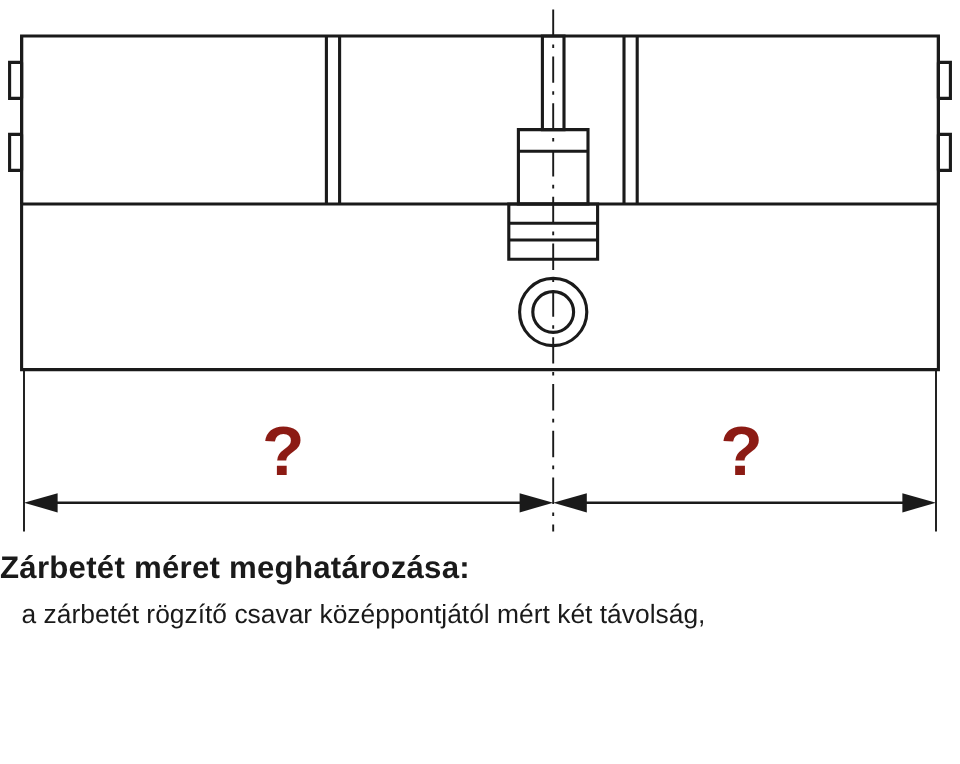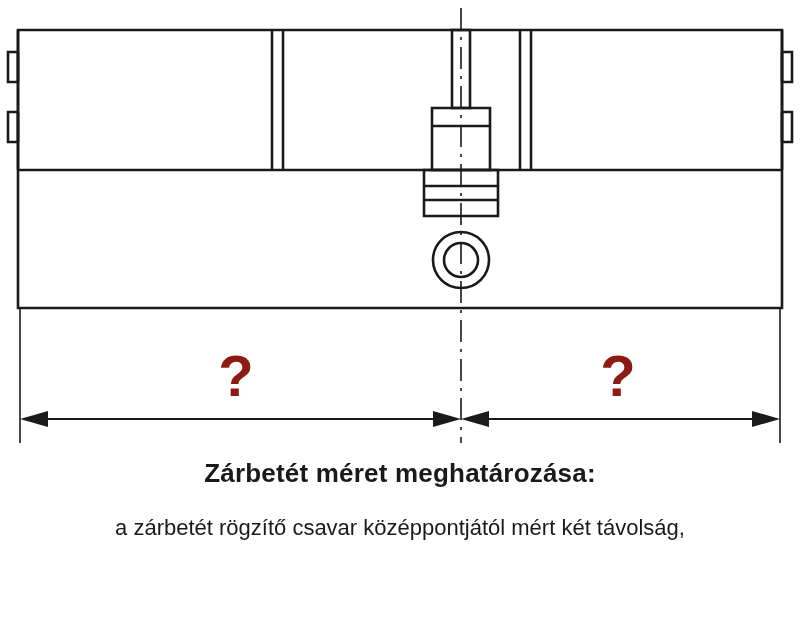--- a/index.html
+++ b/index.html
@@ -24,36 +24,36 @@
     left: 0;
     top: 0;
     width: 800px;
     height: 460px;
   }
   .caption-block {
     position: absolute;
     left: 0;
     top: 458px;
     width: 800px;
-    text-align: center;
+    text-align: left;
   }
   .caption-title {
     font-size: 26px;
     font-weight: bold;
     color: #1a1a1a;
     letter-spacing: 0.2px;
     line-height: 1.2;
     margin: 0;
     padding: 0 0 8px 0;
   }
   .caption-body {
     font-size: 22px;
     color: #1a1a1a;
     line-height: 1.32;
-    margin: 16px;
+    margin: 0;
     padding: 0 18px;
   }
   .caption-body span {
     display: block;
   }
 </style>
 </head>
 <body>
 
 <div id="page">

